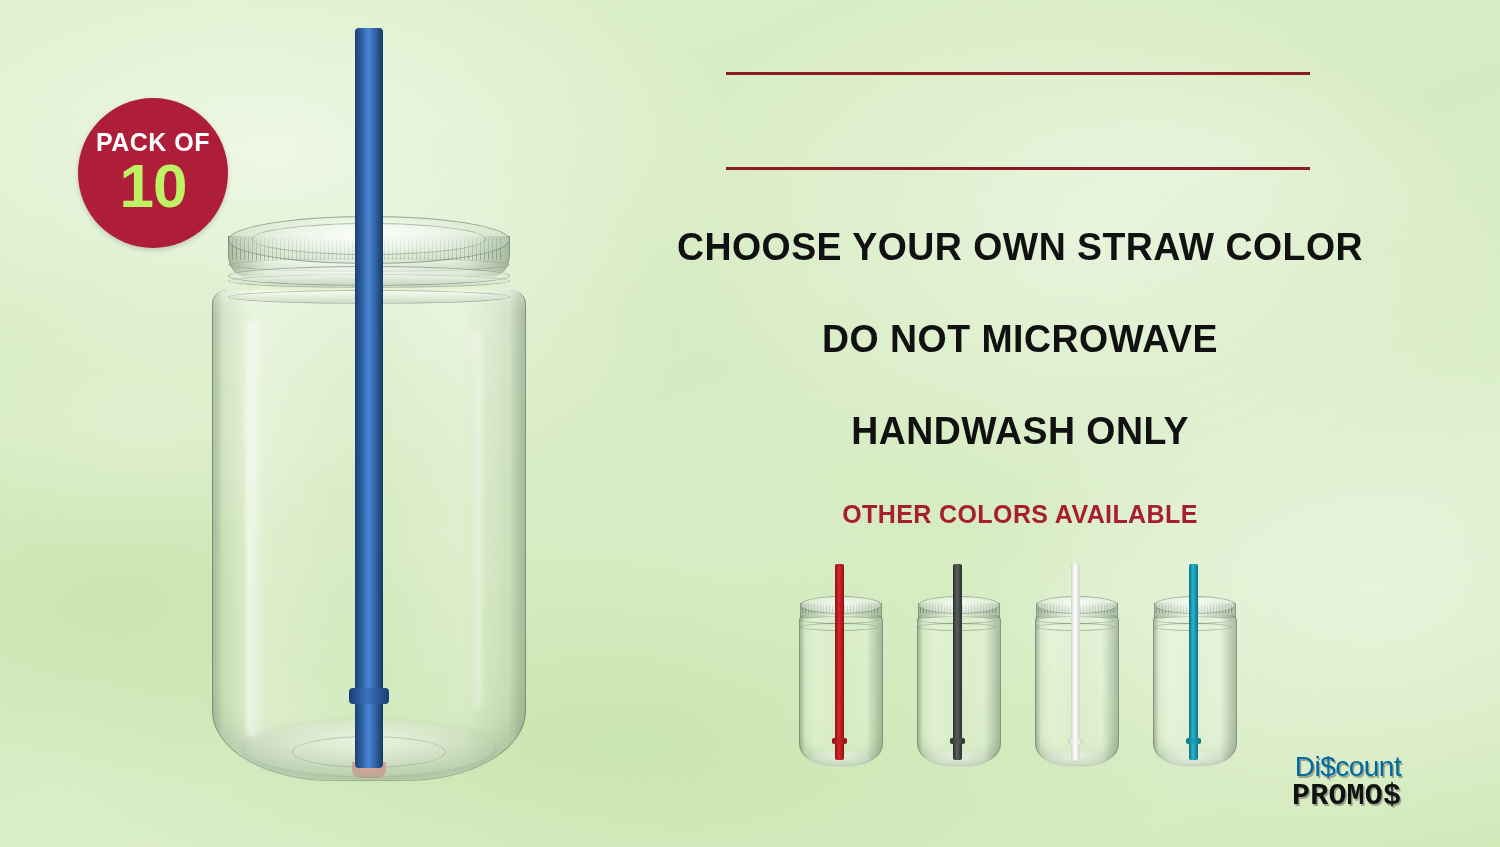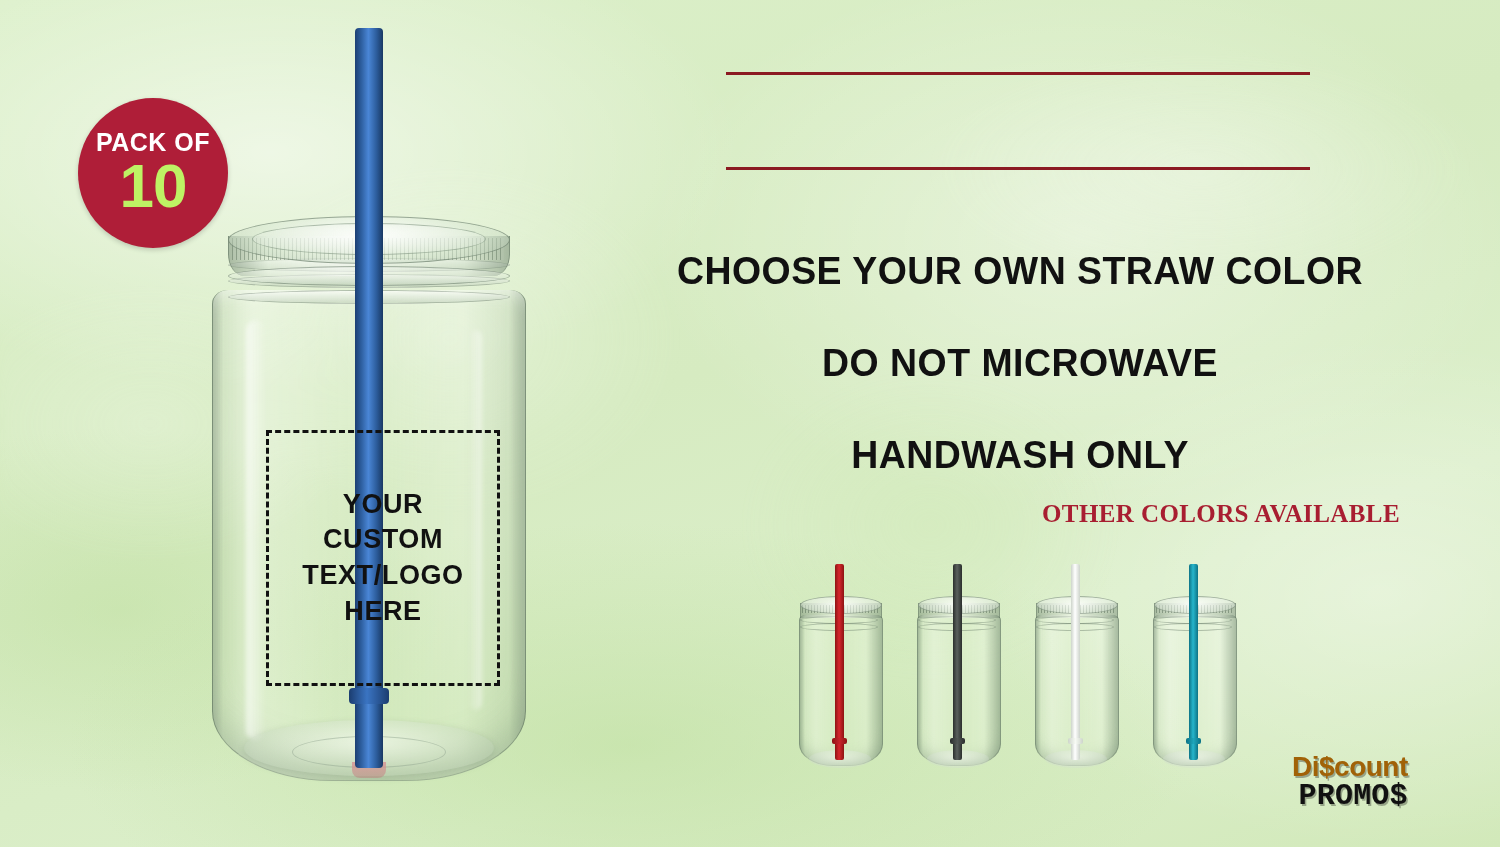--- a/index.html
+++ b/index.html
@@ -177,35 +177,35 @@
   .features-rule.top{top:72px;}
   .features-rule.bottom{top:167px;}
   .features-title{
     position:absolute;left:726px;top:78px;width:584px;height:86px;
     display:flex;align-items:center;justify-content:center;
     color:#a81e31;font-weight:bold;font-size:73px;letter-spacing:4px;
     font-family:"Liberation Sans",sans-serif;
     text-shadow:1px 1px 0 rgba(90,15,22,.45);
   }
 
-  .feat-list{position:absolute;left:640px;top:225px;width:760px;margin-top:24px;}
+  .feat-list{position:absolute;left:640px;top:225px;width:760px;}
   .feat-item{
     text-align:center;color:#111;font-weight:bold;
     font-size:39px;letter-spacing:.5px;
     font-family:"Liberation Sans",sans-serif;
     transform:scaleX(.96);
   }
   .feat-item.i1{margin-top:0;}
   .feat-item.i2{margin-top:48px;}
   .feat-item.i3{margin-top:48px;}
 
   .other-colors{
-    position:absolute;left:640px;top:500px;width:760px;text-align:right;
+    position:absolute;left:640px;top:500px;width:760px;text-align:center;
     color:#a81e31;font-weight:bold;font-size:25px;letter-spacing:.4px;
-    font-family:Liberation Serif, serif;
+    font-family:Liberation Sans, sans-serif;
   }
 
   
   .mini-row{position:absolute;left:795px;top:560px;width:470px;height:215px;}
   .mini{position:absolute;top:0;width:90px;height:215px;}
   .mini.m1{left:0;}
   .mini.m2{left:118px;}
   .mini.m3{left:236px;}
   .mini.m4{left:354px;}
 
@@ -255,21 +255,21 @@
     position:absolute;left:40px;top:4px;width:9px;height:196px;border-radius:2px;z-index:4;
   }
   .mini-straw-joint{
     position:absolute;left:37px;top:178px;width:15px;height:6px;border-radius:2px;z-index:5;
   }
 
   .logo{
     position:absolute;left:1292px;top:752px;text-align:right;
     font-family:"Liberation Sans",sans-serif;
   }
-  .logo-l1{font-weight:bold;font-size:28px;color:#a16207;line-height:1.05;letter-spacing:-.5px;
+  .logo-l1{font-weight:normal;font-size:28px;color:#0369a1;line-height:1.05;letter-spacing:-.5px;
     text-shadow:1.5px 1.5px 0 rgba(0,0,0,.30);}
   .logo-l2{font-weight:bold;font-size:30px;color:#111;line-height:1.05;letter-spacing:.2px;
     text-shadow:1.5px 1.5px 0 rgba(0,0,0,.30);font-family:Liberation Mono, monospace;}
 </style>
 </head>
 <body>
 
 <div class="stage">
 
   <div class="bg-base"></div>
@@ -299,26 +299,20 @@
       <div class="lid-rim"></div>
       <div class="lid-top"></div>
       <div class="lid-top-inner"></div>
     </div>
 
     <div class="straw-main"></div>
     <div class="straw-main-joint"></div>
     <div class="straw-main-base"></div>
   </div>
 
-  <div class="imprint">
-    <div class="imprint-line">YOUR</div>
-    <div class="imprint-line">CUSTOM</div>
-    <div class="imprint-line">TEXT/LOGO</div>
-    <div class="imprint-line">HERE</div>
-  </div>
 
   <div class="features-rule top"></div>
   <div class="features-rule bottom"></div>
 
   <div class="feat-list">
     <div class="feat-item i1">CHOOSE YOUR OWN STRAW COLOR</div>
     <div class="feat-item i2">DO NOT MICROWAVE</div>
     <div class="feat-item i3">HANDWASH ONLY</div>
   </div>
 

